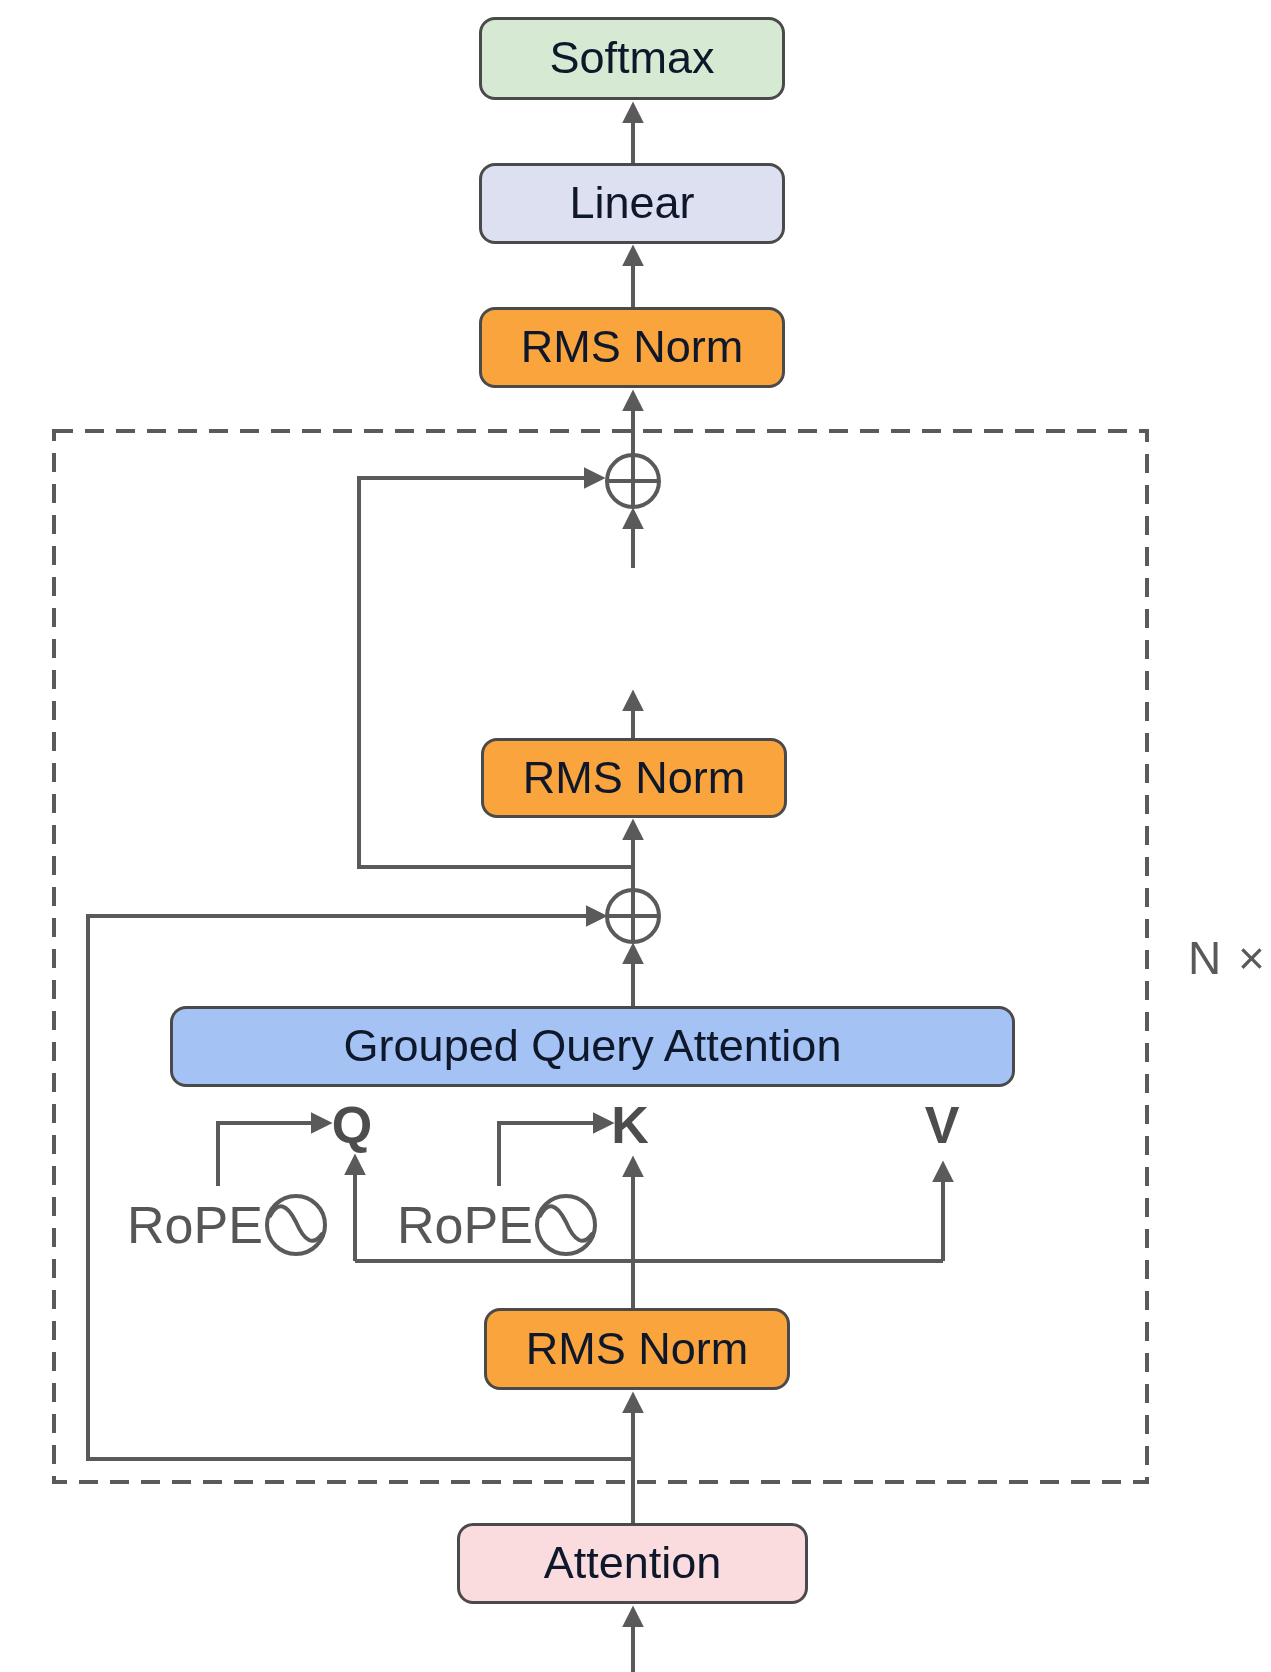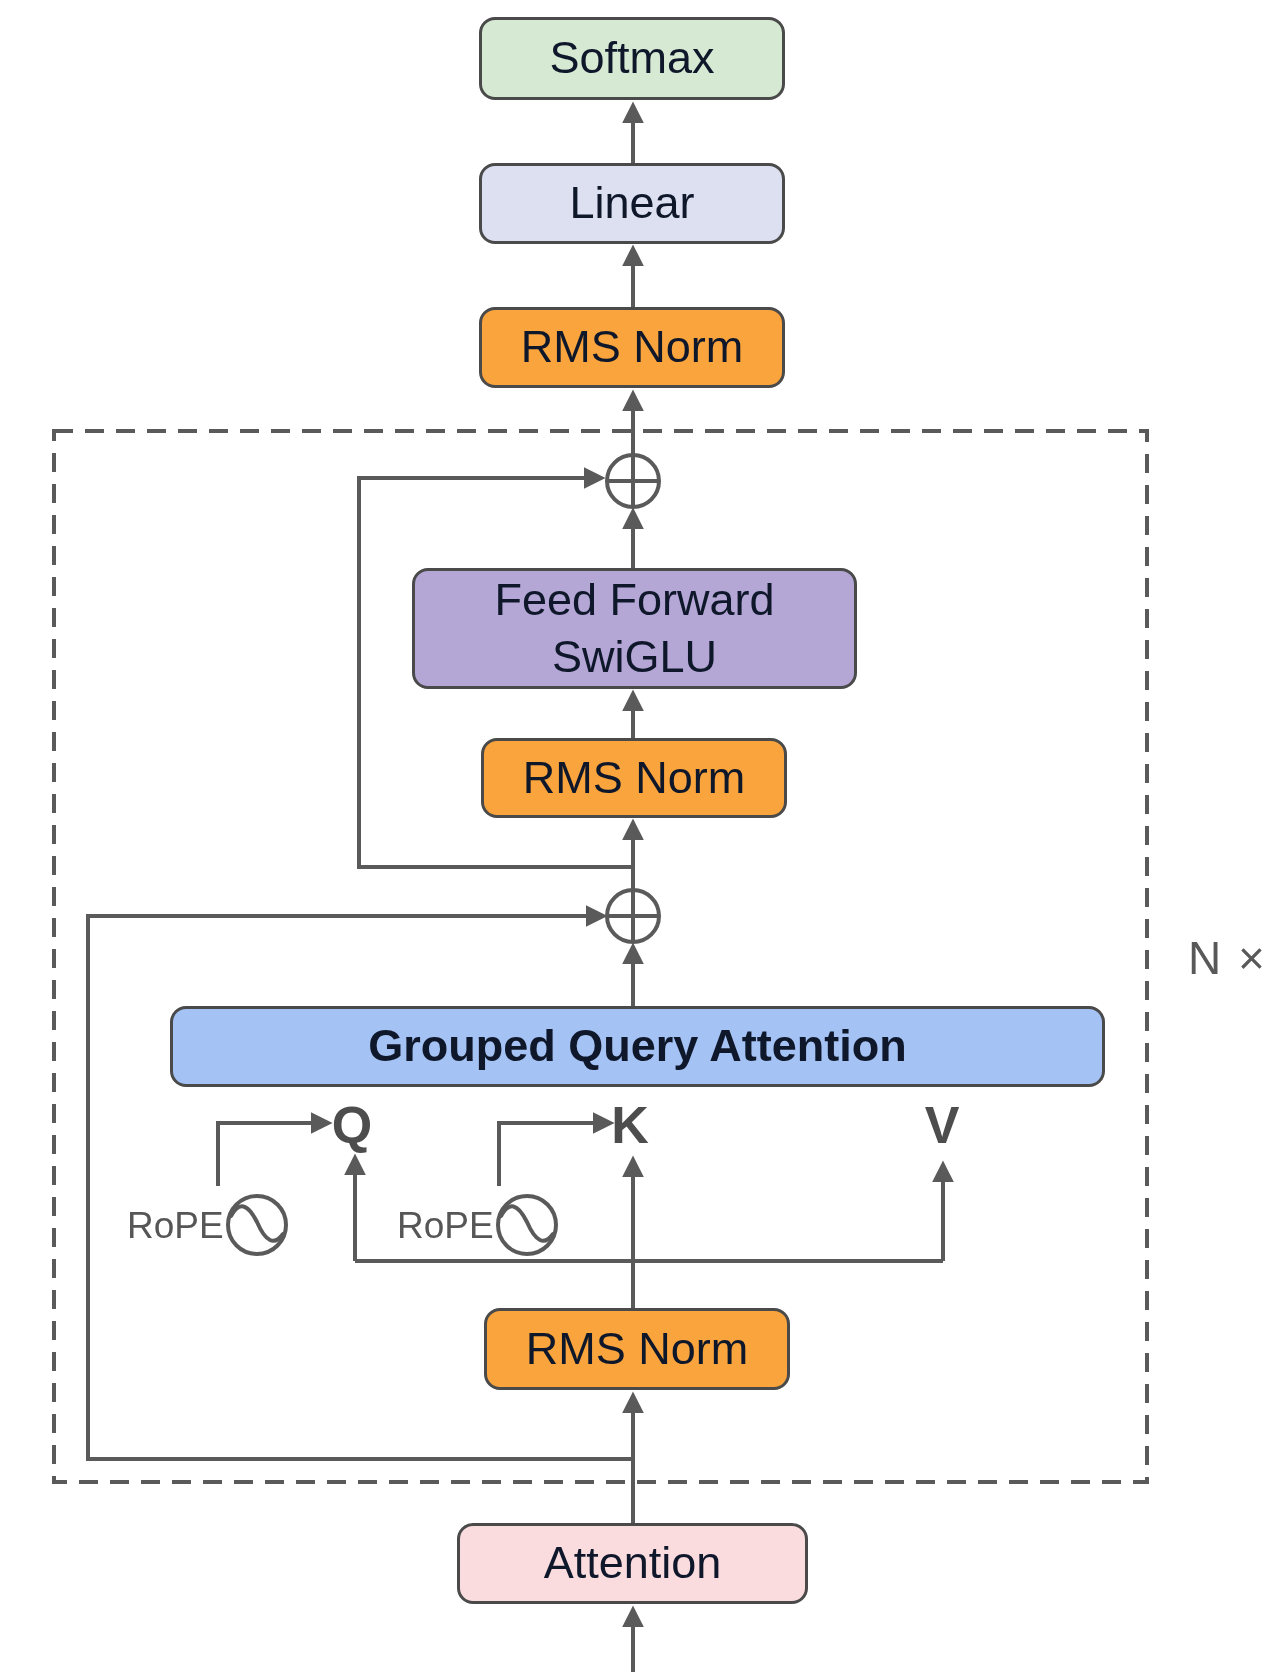--- a/index.html
+++ b/index.html
@@ -19,21 +19,21 @@
   .fill-orange{background:#f9a43c;}
   .fill-purple{background:#b4a7d6;}
   .fill-blue{background:#a4c2f4;}
   .fill-pink{background:#fadcdf;}
   .qkv{
     position:absolute;font-size:52px;font-weight:bold;color:#4d4d4d;
     transform:translateX(-50%);line-height:1;
   }
   .rope{
     position:absolute;display:flex;align-items:center;gap:0;
-    font-size:37px;color:#565656;line-height:1;
+    font-size:52px;color:#565656;line-height:1;
   }
   .repeat{
     position:absolute;font-size:46px;color:#595959;line-height:1;letter-spacing:2px;
   }
 </style>
 </head>
 <body>
 
 <div class="canvas">
 
@@ -80,28 +80,24 @@
 
   <div class="node fill-green" style="left:479px;top:17px;width:306px;height:83px;">
     <span>Softmax</span>
   </div>
   <div class="node fill-lavender" style="left:479px;top:163px;width:306px;height:81px;">
     <span>Linear</span>
   </div>
   <div class="node fill-orange" style="left:479px;top:307px;width:306px;height:81px;">
     <span>RMS Norm</span>
   </div>
-  <div class="node fill-purple" style="left:412px;top:568px;width:445px;height:121px;">
-    <span>Feed Forward
-SwiGLU</span>
-  </div>
   <div class="node fill-orange" style="left:481px;top:738px;width:306px;height:80px;">
     <span>RMS Norm</span>
   </div>
-  <div class="node fill-blue" style="left:170px;top:1006px;width:935px;height:81px;font-weight:bold;">
+  <div class="node fill-blue" style="left:170px;top:1006px;width:845px;height:81px;">
     <span>Grouped Query Attention</span>
   </div>
   <div class="node fill-orange" style="left:484px;top:1308px;width:306px;height:82px;">
     <span>RMS Norm</span>
   </div>
   <div class="node fill-pink" style="left:457px;top:1523px;width:351px;height:81px;">
     <span>Attention</span>
   </div>
 
   <div class="qkv" style="left:352px;top:1099px;">Q</div>

